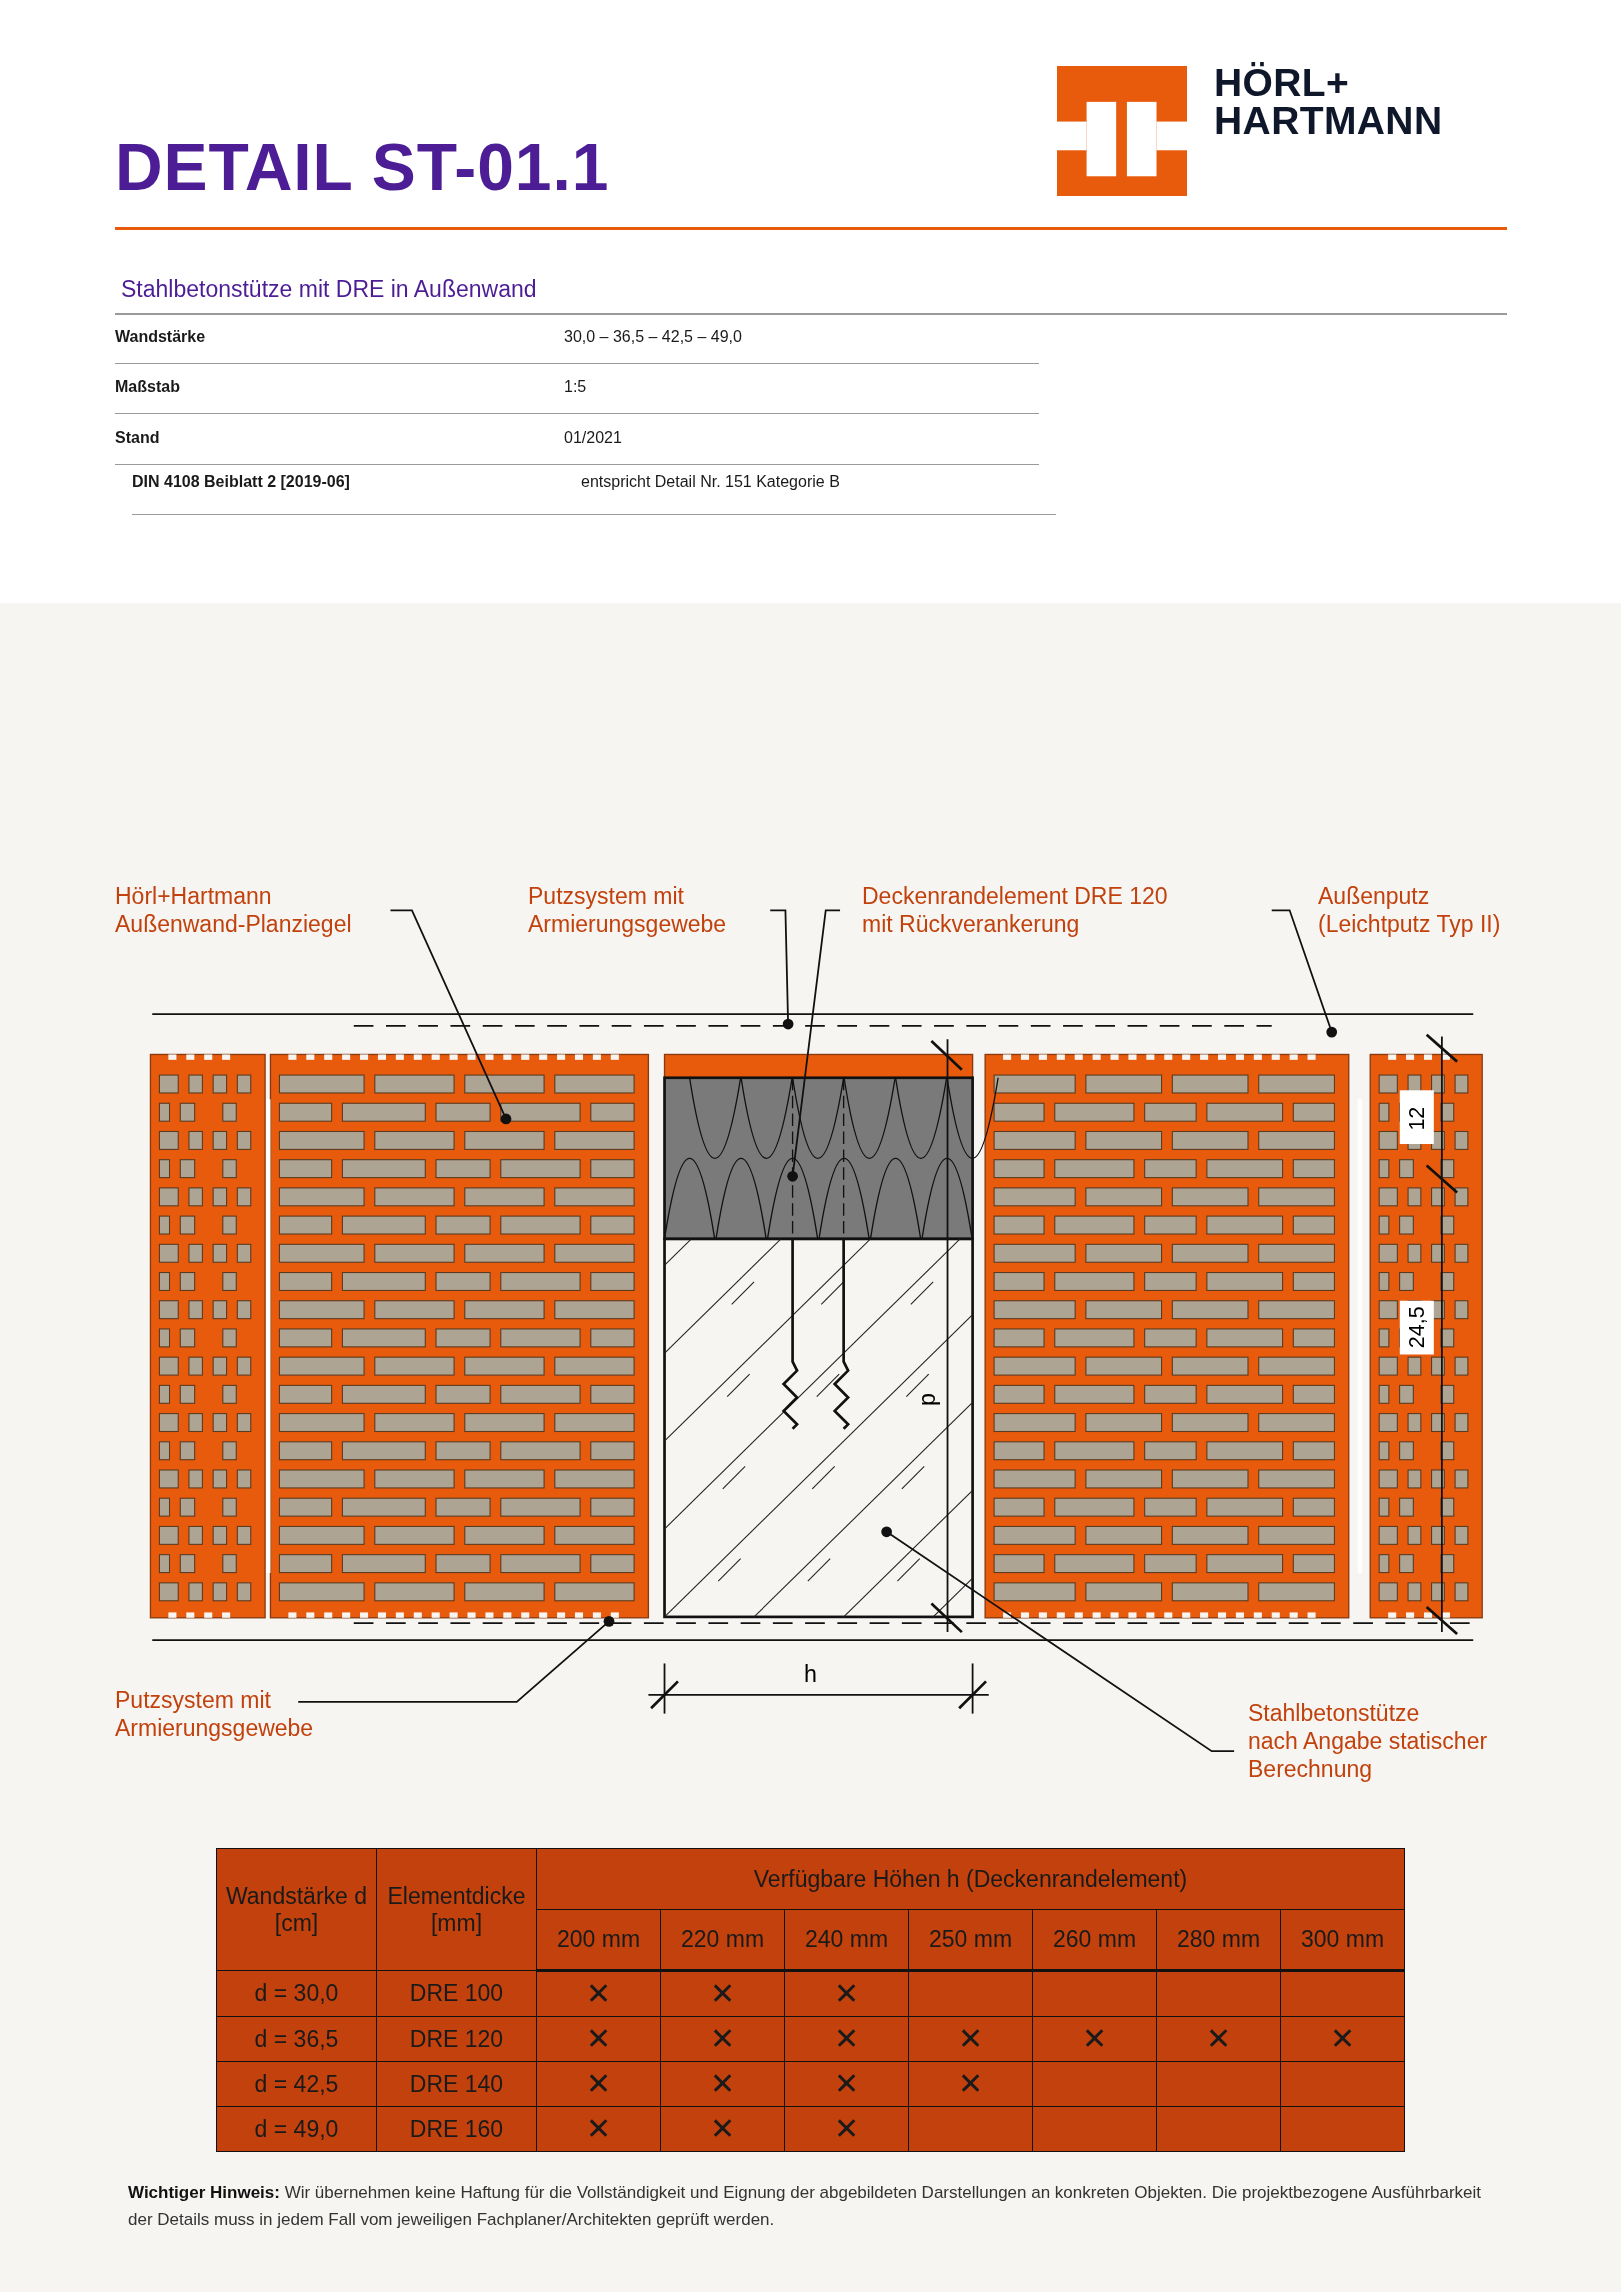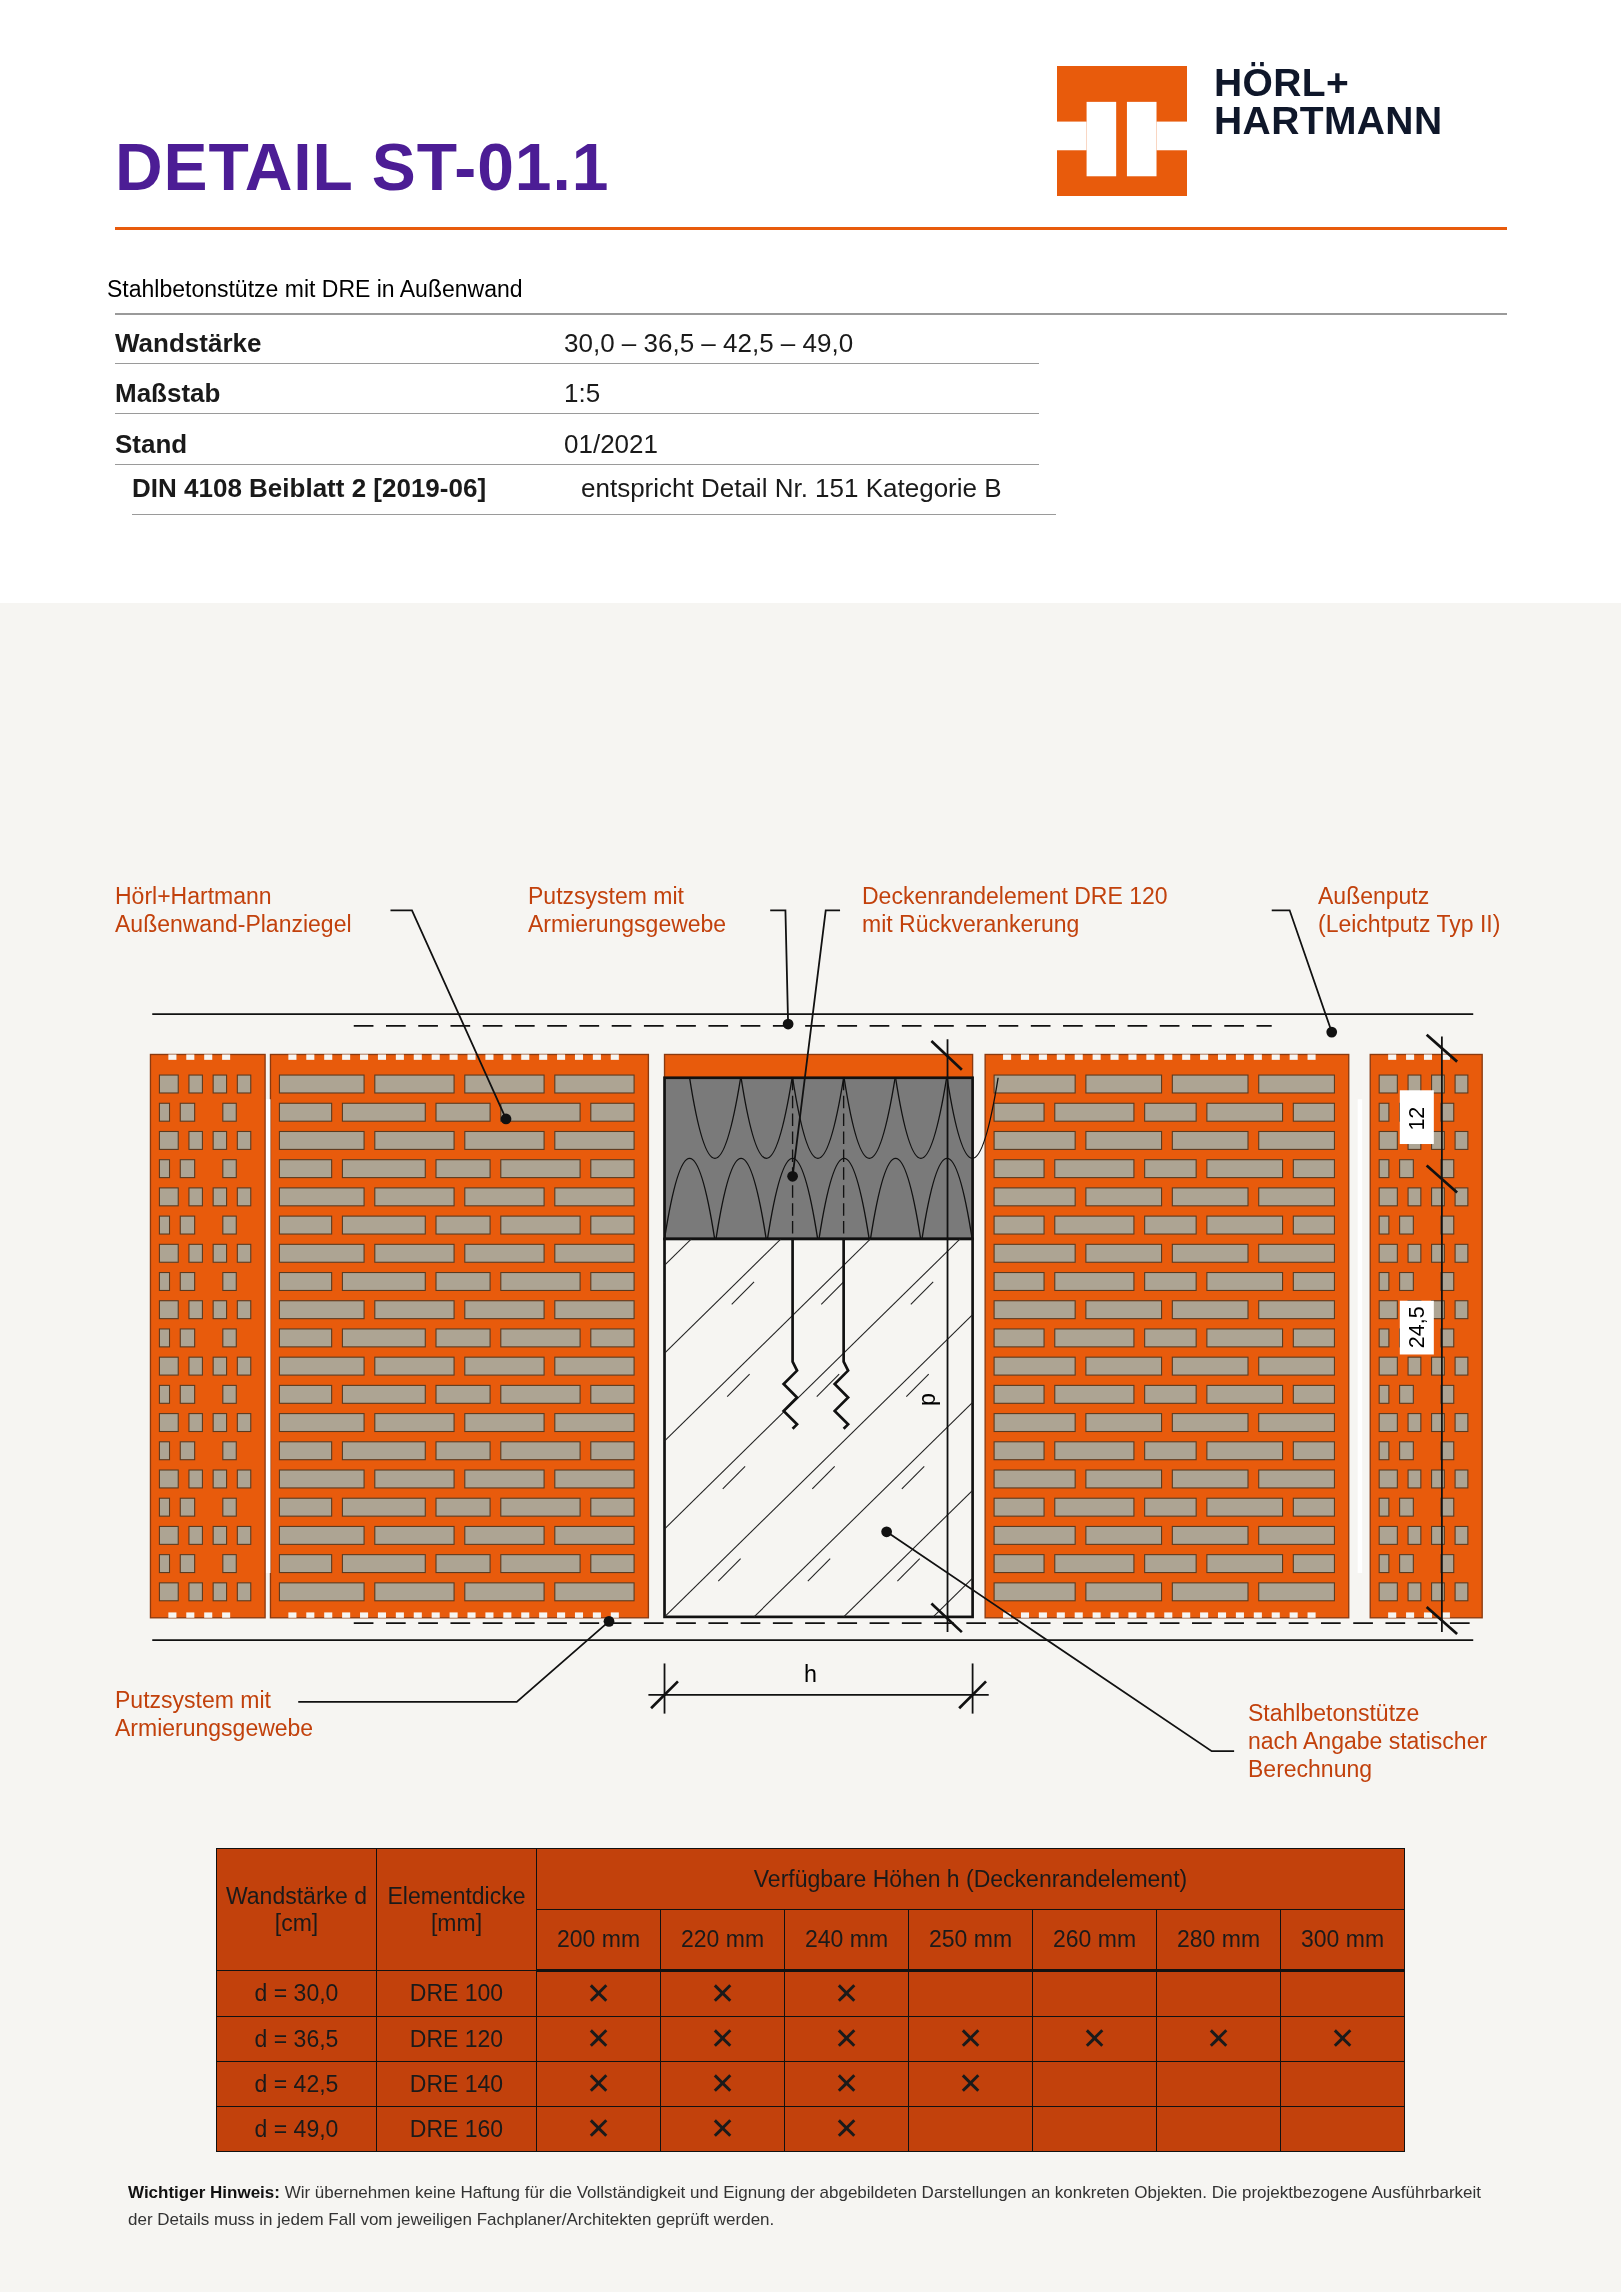--- a/index.html
+++ b/index.html
@@ -2,23 +2,23 @@
 <html style="font-size:14.3px"><head>
 <meta charset="utf-8">
 <style>
   html,body{margin:0;padding:0;}
   body{width:1621px;height:2293px;position:relative;background:#ffffff;font-family:"Liberation Sans",sans-serif;color:#1a1a1a;overflow:hidden;}
   .abs{position:absolute;}
   #title{left:115px;top:134px;font-size:66px;color:#4c1d95;letter-spacing:0.9px;font-weight:700;line-height:1;}
   #title-rule{left:115px;top:227px;width:1392px;height:2.7px;background:#e85b0c;}
   #logo{left:1057px;top:66px;width:130px;height:130px;}
   #brand{left:1214px;top:64px;font-weight:bold;font-size:39px;line-height:38px;letter-spacing:0.4px;color:#0f172a;}
-  #subtitle{left:107px;top:276px;font-size:23px;color:#000000;}
+  #subtitle{left:121px;top:276px;font-size:23px;color:#4c1d95;}
   #sub-rule{left:115px;top:313px;width:1392px;height:1.8px;background:#9a9a9a;}
-  .meta-row{position:absolute;left:115px;width:924px;height:48px;border-bottom:1.8px solid #9a9a9a;font-size:26px;}
+  .meta-row{position:absolute;left:115px;width:924px;height:48px;border-bottom:1.8px solid #9a9a9a;font-size:16px;}
   .meta-row .k{position:absolute;left:0;top:12.5px;font-weight:bold;}
   .meta-row .v{position:absolute;left:449px;top:12.5px;}
   #drawing-bg{left:0;top:603px;width:1621px;height:1690px;background:#f6f5f2;}
   .label{position:absolute;font-size:23px;line-height:28px;color:#c2410c;}
   #diagram{position:absolute;left:0;top:603px;}
   table#heights{position:absolute;left:216px;top:1848px;border-collapse:collapse;font-size:23px;background:#c2410c;}
   #heights td,#heights th{border:1.8px solid #111;text-align:center;font-weight:normal;padding:0;}
   #heights thead tr:last-child th{border-bottom:3.6px solid #111;}
   #heights .c1{width:159px;}
   #heights .c2{width:159px;}

